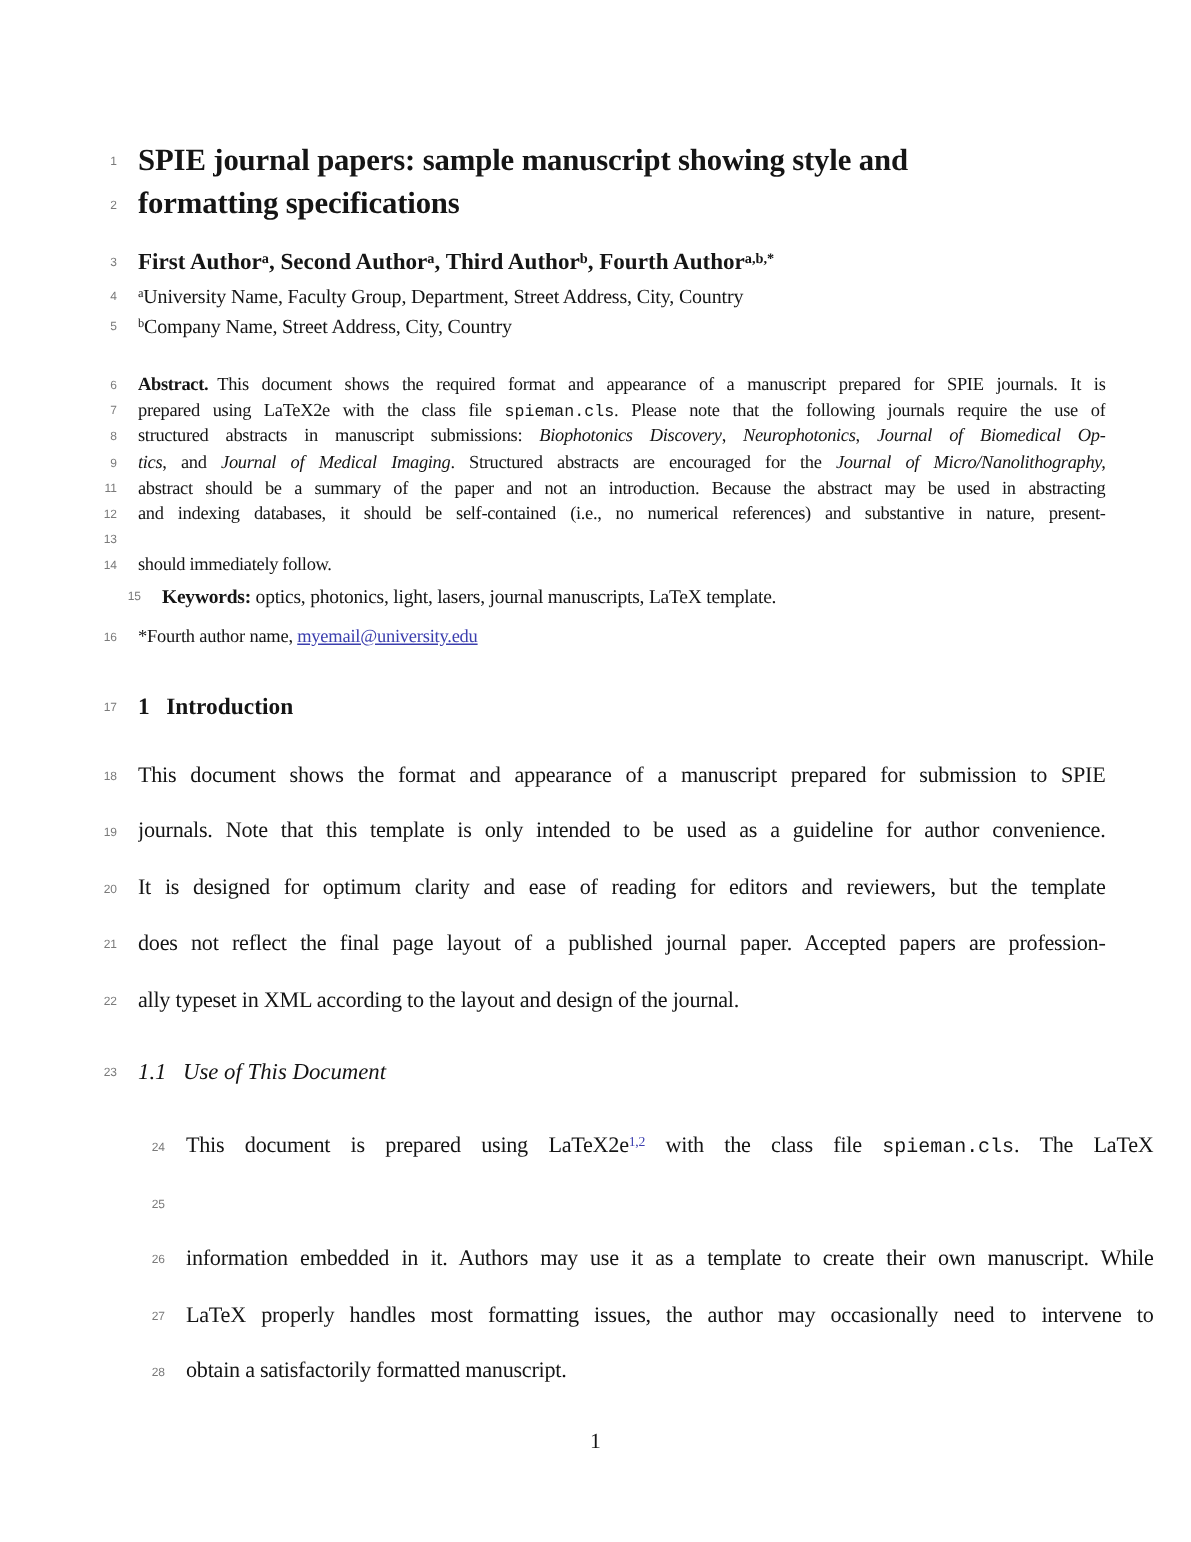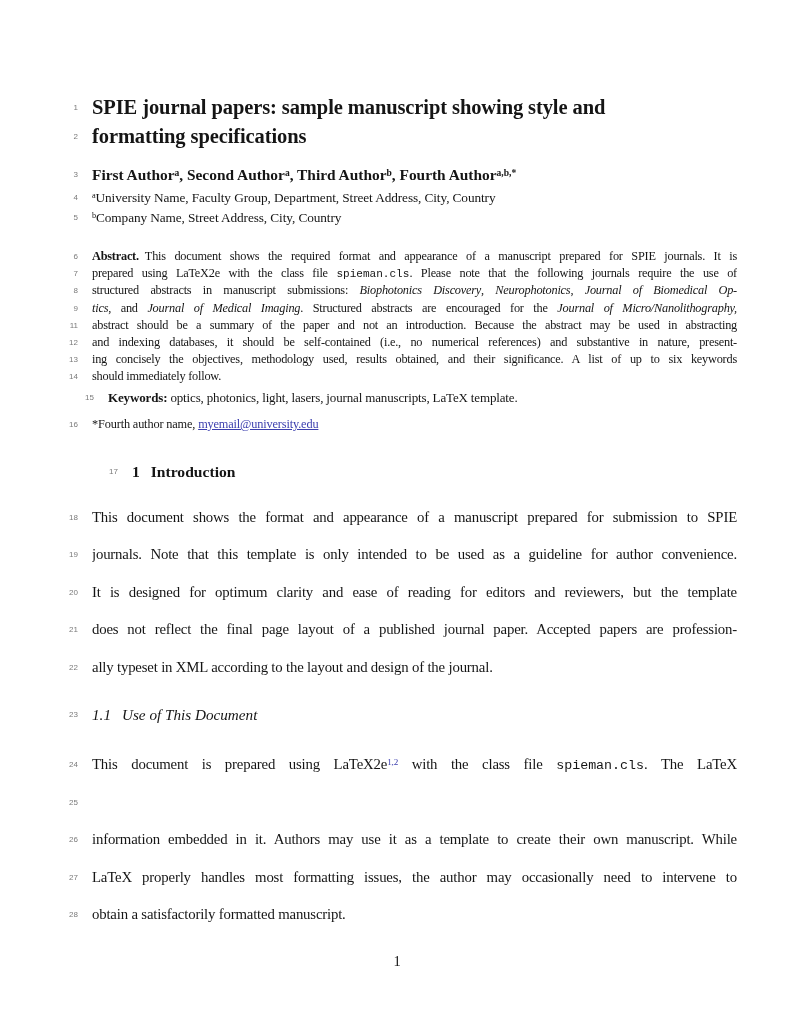--- a/index.html
+++ b/index.html
@@ -46,33 +46,33 @@
   .abstract .text  { font-size:12.3px; letter-spacing:-0.22px; }
 
   .keywords        { margin-top:3px; }
   .keywords .line  { height:17.2px; line-height:17.2px;padding-left:16px; }
   .keywords .text  { font-size:13px; letter-spacing:-0.15px; }
 
   .note        { margin-top:10px; }
   .note .line  { height:17.2px; line-height:17.2px; }
   .note .text  { font-size:12.3px; letter-spacing:-0.15px; }
 
-  .sec        { margin-top:28px;padding-left:40px; }
+  .sec        { margin-top:28px; }
   .sec .line  { height:22px; line-height:22px; }
   .sec .text  { font-size:15.6px; font-weight:bold; }
 
   .body1        { margin-top:16px; }
   .body1 .line  { height:37.5px; line-height:37.5px; }
   .body1 .text  { font-size:14.8px; letter-spacing:-0.18px; }
 
   .subsec        { margin-top:18px; }
   .subsec .line  { height:22px; line-height:22px; }
   .subsec .text  { font-size:15.2px; font-style:italic; }
 
-  .body2        { margin-top:20px; }
+  .body2        { margin-top:20px;padding-left:32px; }
   .body2 .line  { height:37.5px; line-height:37.5px; }
   .body2 .text  { font-size:14.8px; letter-spacing:-0.18px; }
 
   
   .seg-b    { font-weight:bold; }
   .seg-i    { font-style:italic; }
   .seg-tt   { font-family:"Liberation Mono", monospace; font-size:90%; letter-spacing:0; }
   .seg-sup, .seg-supb, .seg-cite {
     font-size:62%;
     position:relative;
@@ -144,21 +144,20 @@
         <div class="line">
           <span class="lineno">11</span>
           <span class="text just"><span>abstract should be a summary of the paper and not an introduction. Because the abstract may be used in abstracting</span></span>
         </div>
         <div class="line">
           <span class="lineno">12</span>
           <span class="text just"><span>and indexing databases, it should be self-contained (i.e., no numerical references) and substantive in nature, present-</span></span>
         </div>
         <div class="line">
           <span class="lineno">13</span>
-          <span class="text just"><span>ing concisely the objectives, methodology used, results obtained, and their significance. A list of up to six keywords</span></span>
         </div>
         <div class="line">
           <span class="lineno">14</span>
           <span class="text"><span>should immediately follow.</span></span>
         </div>
       </div>
       <div class="block keywords">
         <div class="line">
           <span class="lineno">15</span>
           <span class="text"><span class="seg-b">Keywords:</span><span> optics, photonics, light, lasers, journal manuscripts, LaTeX template.</span></span>

